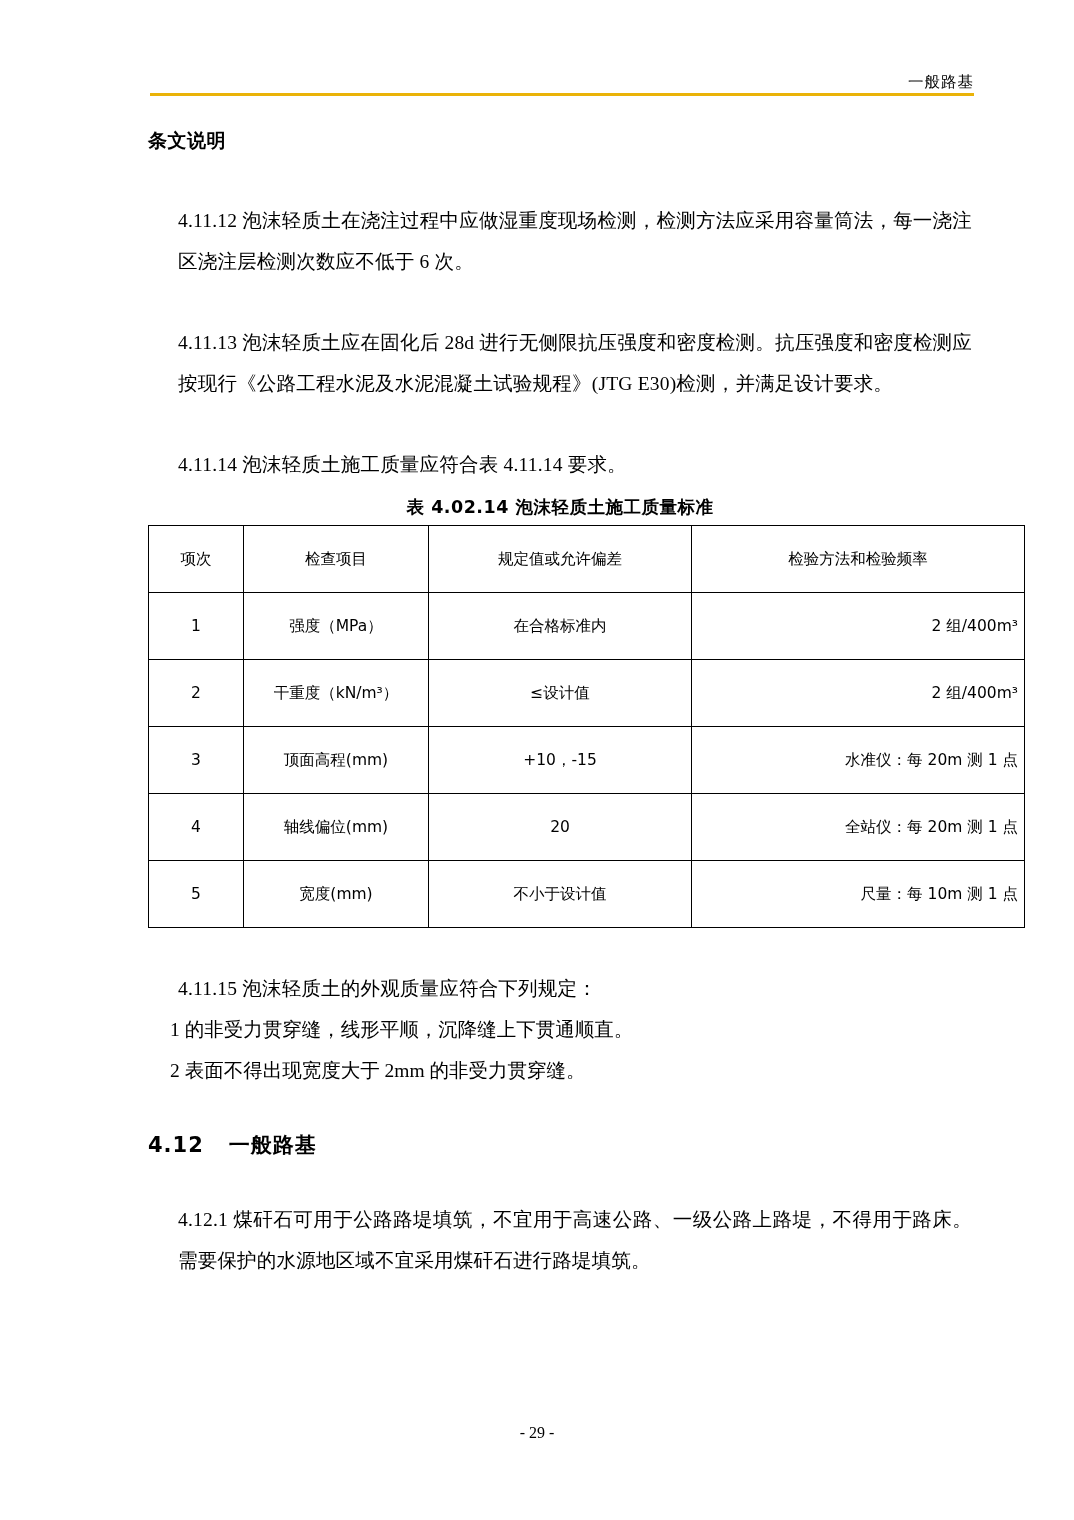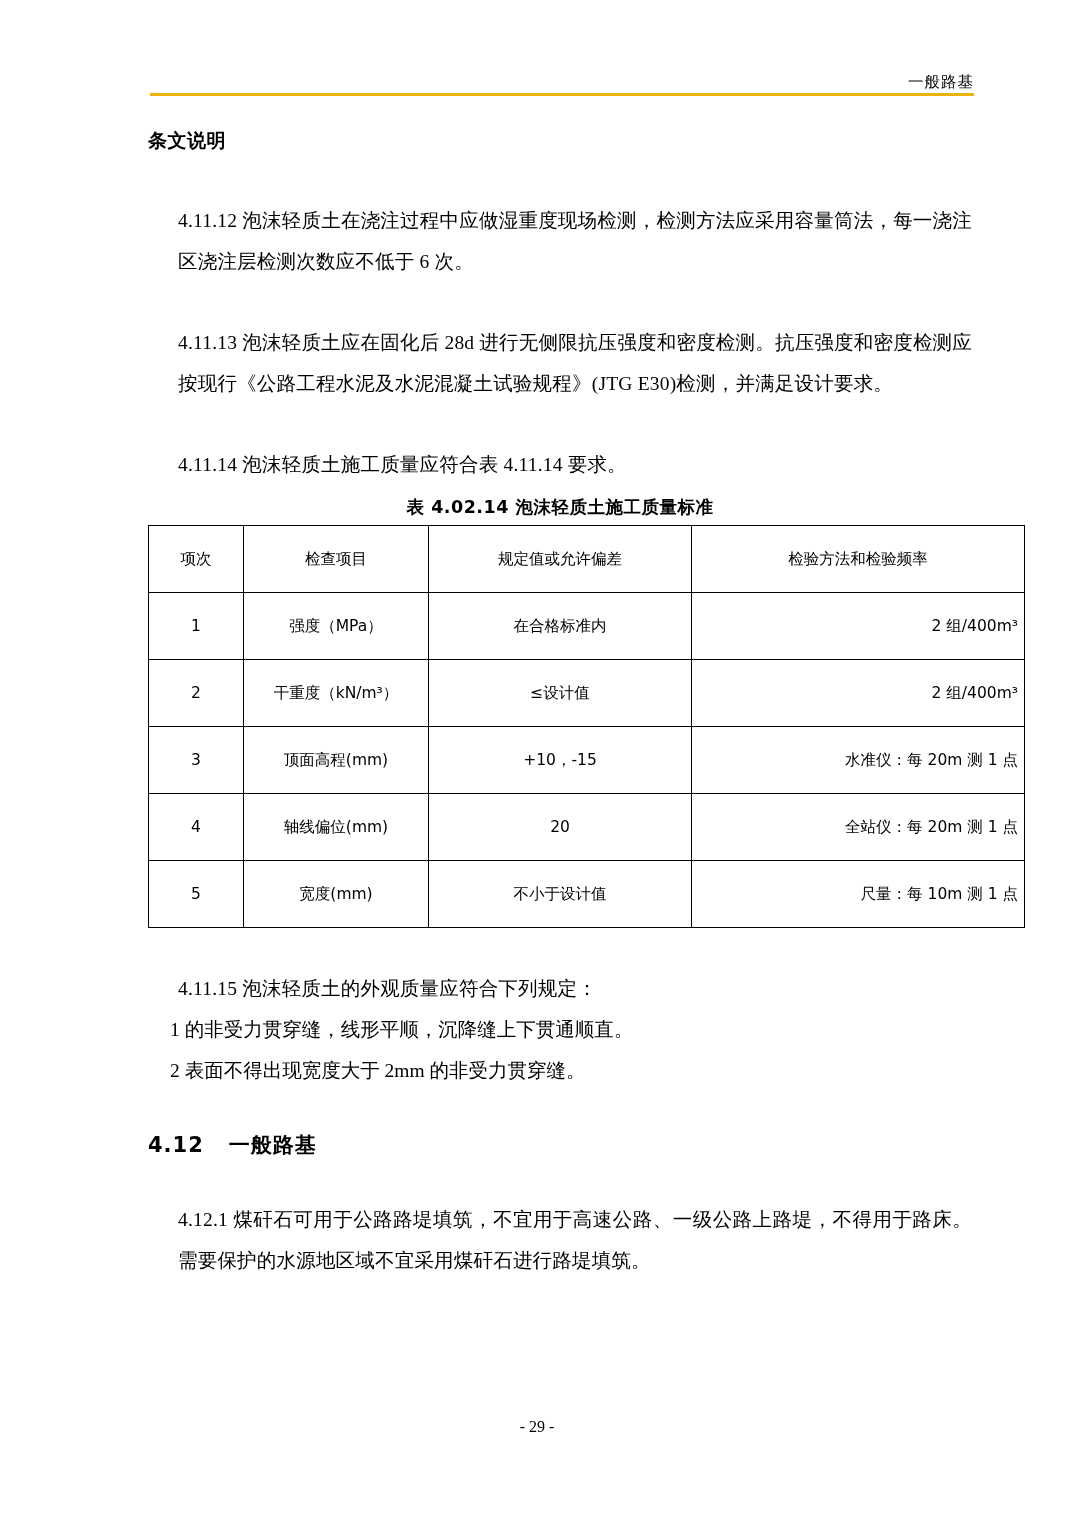--- a/index.html
+++ b/index.html
@@ -100,21 +100,21 @@
   }
   .h2 {
     font-size: 21px;
     font-weight: bold;
     font-family: "DejaVu Sans", sans-serif;
     margin: 0;
     letter-spacing: 1px;
   }
   .footer {
     position: absolute;
-    bottom: 84px;
+    bottom: 78px;
     left: 0;
     width: 1074px;
     text-align: center;
     font-size: 16px;
     font-family: "Liberation Serif", serif;
   }
 </style>
 </head>
 <body>
 

